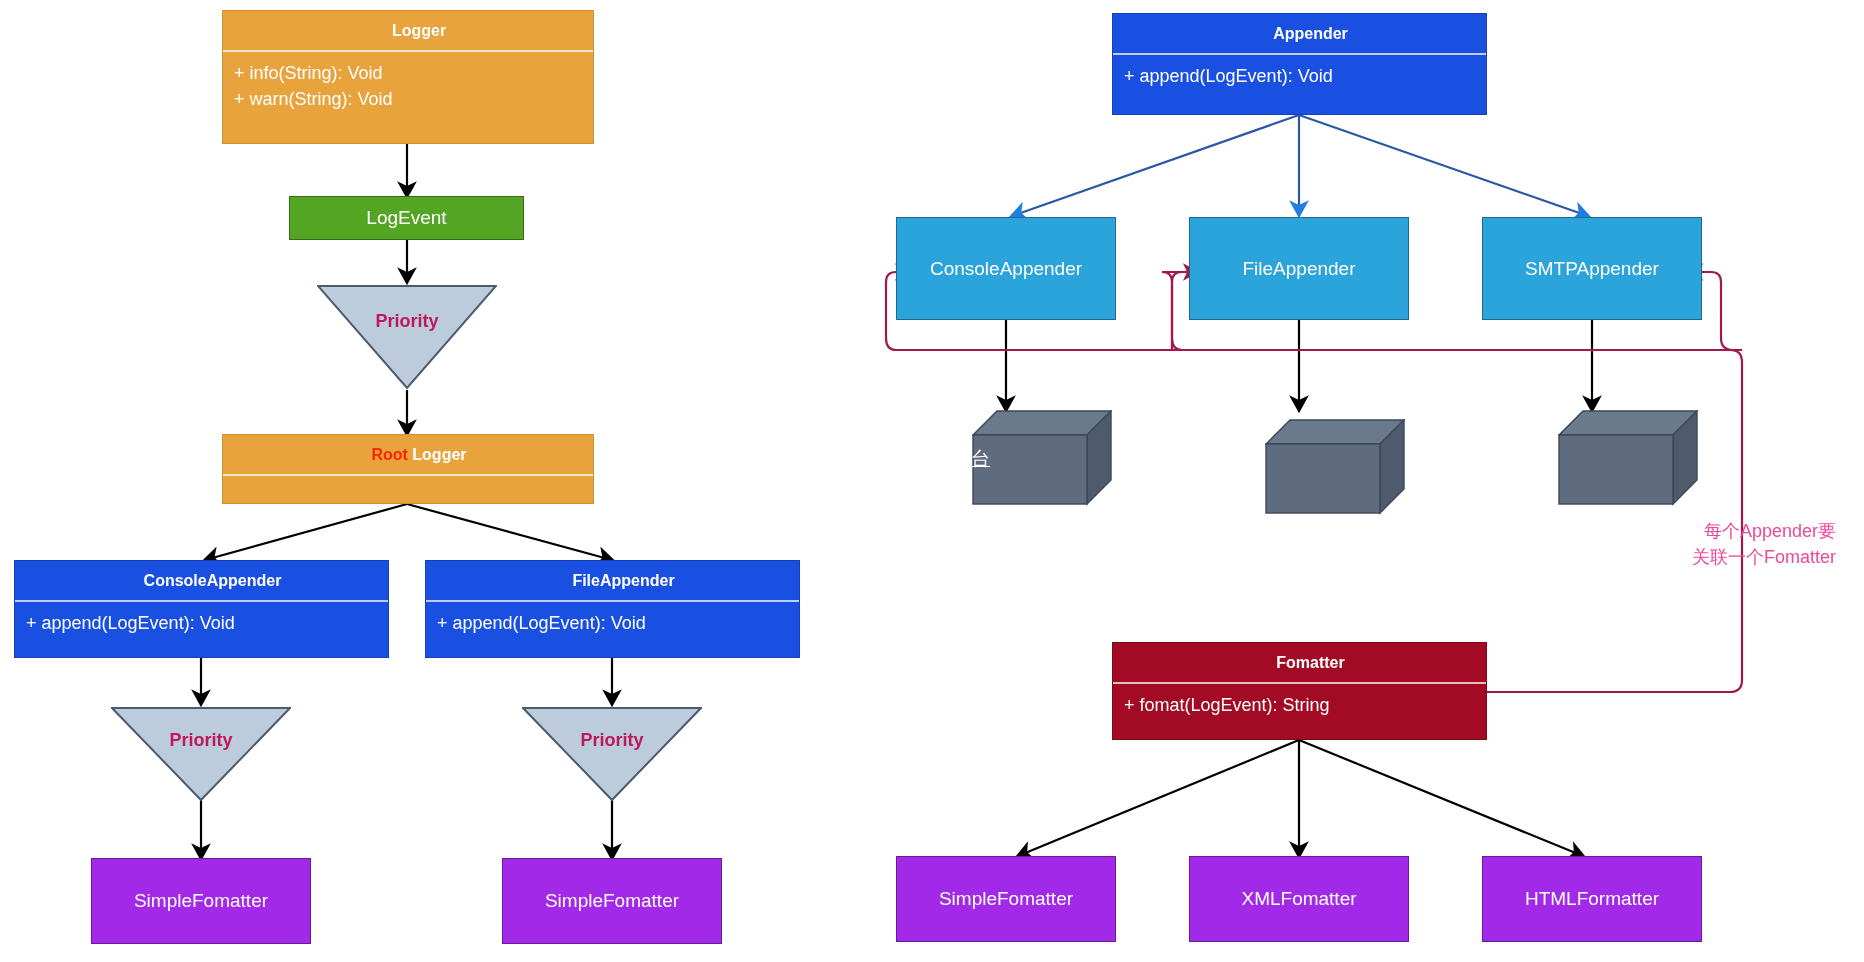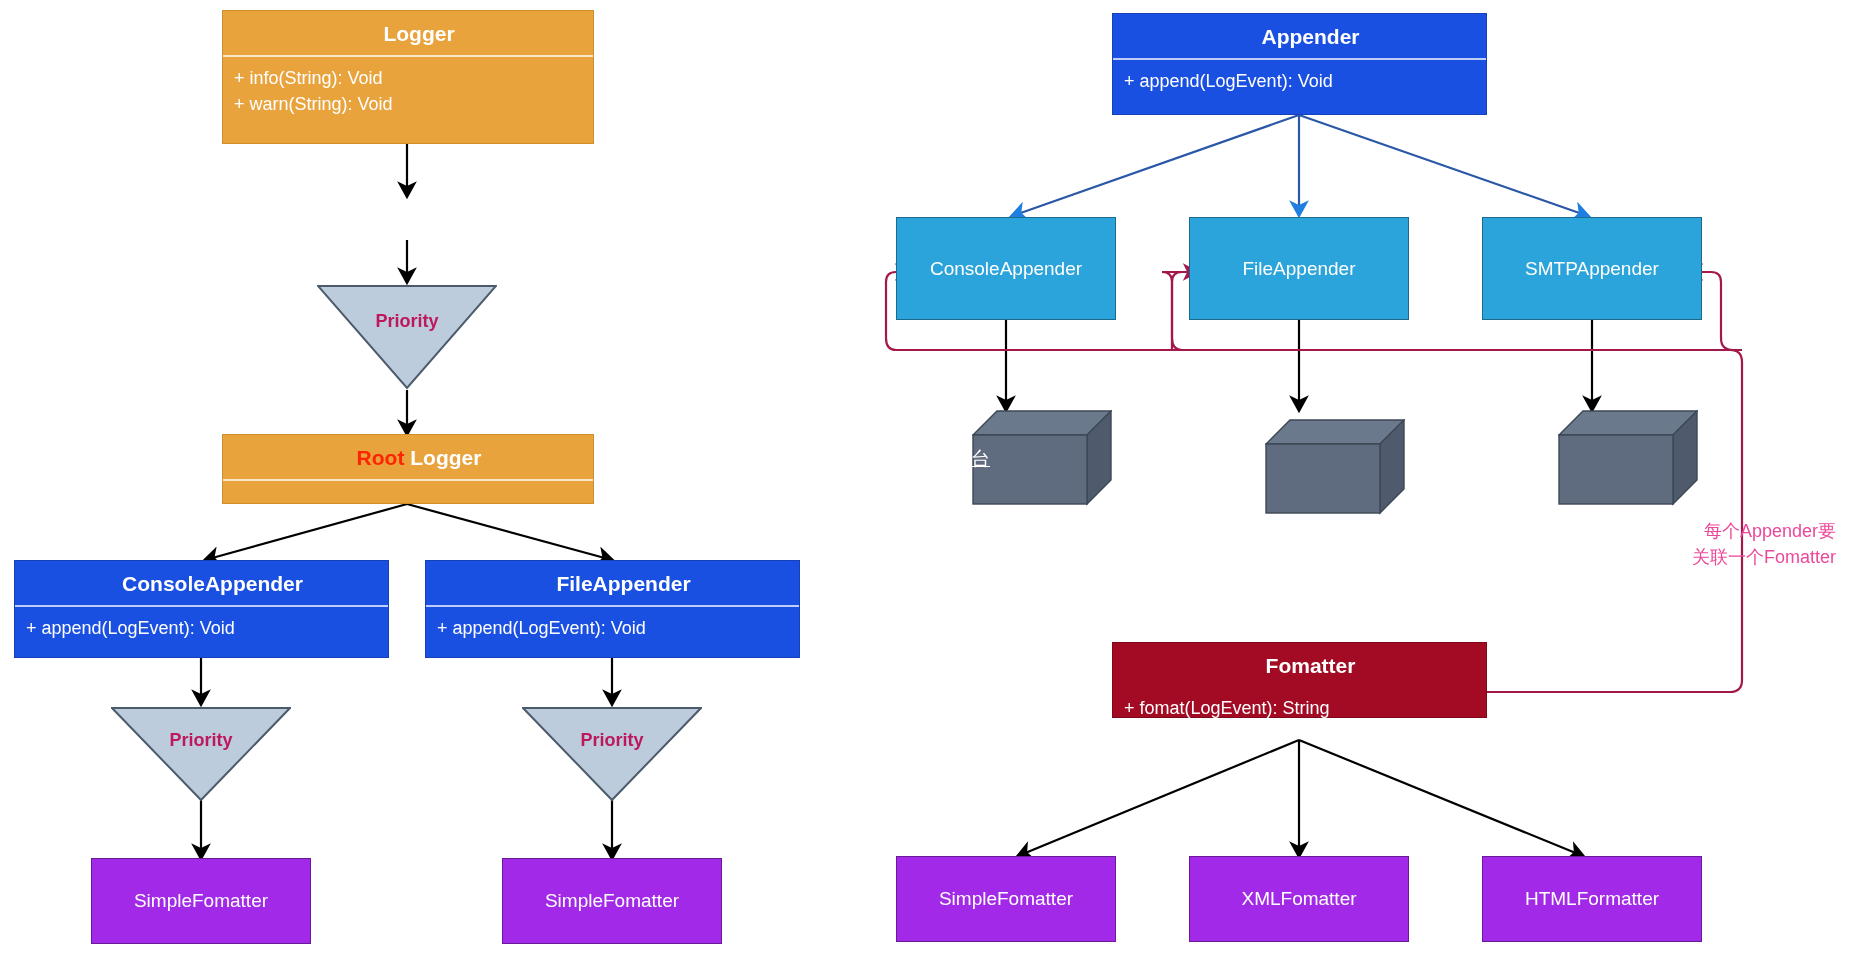--- a/index.html
+++ b/index.html
@@ -31,21 +31,21 @@
     position: absolute;
     box-sizing: border-box;
     border: 1px solid rgba(0,0,0,0.35);
     display: flex;
     flex-direction: column;
   }
   .umlbox .title {
     text-align: center;
     font-weight: bold;
     color: #ffffff;
-    font-size: 21px;
+    font-size: 16px;
     line-height: 1;
     padding: 12px 6px 11px 16px;
     white-space: nowrap;
     margin-left: 12px;
   }
   .umlbox .divider {
     height: 2px;
     background: rgba(255,255,255,0.72);
     margin: 0;
   }
@@ -175,20 +175,23 @@
     <line x1="1299" y1="740" x2="1583" y2="856" stroke="#000" stroke-width="2.2" marker-end="url(#arrB)"></line>
   </svg>
 
   <div class="umlbox c-orange" style="left:222px; top:10px; width:372px; height:134px;">
     <div class="title">Logger</div>
     <div class="divider"></div>
     <div class="body">+ info(String): Void
 + warn(String): Void</div>
   </div>
 
+  <div class="plainnode c-green" style="left:289px; top:196px; width:235px; height:44px;">
+    <span>LogEvent</span>
+  </div>
 
   <div class="tri" style="left:317px; top:284px; width:180px; height:106px;">
     <svg width="180" height="106" viewBox="0 0 180 106" xmlns="http://www.w3.org/2000/svg">
       <polygon points="1,2 179,2 90,104" fill="#BDCCDC" stroke="#4c5b6b" stroke-width="2"></polygon>
     </svg>
     <div class="trilabel" style="top:27px;">Priority</div>
   </div>
 
   <div class="umlbox c-orange" style="left:222px; top:434px; width:372px; height:70px;">
     <div class="title"><span class="redword">Root</span><span> Logger</span></div>
@@ -271,21 +274,21 @@
       <polygon points="1,25 25,1 139,1 115,25" fill="#6B798D" stroke="#3c4756" stroke-width="1.4"></polygon>
       <polygon points="115,25 139,1 139,70 115,94" fill="#4F5B6D" stroke="#3c4756" stroke-width="1.4"></polygon>
       <rect x="1" y="25" width="114" height="69" fill="#5F6B7E" stroke="#3c4756" stroke-width="1.4"></rect>
     </svg>
     <div class="cubelabel" style="left:9px; top:36px;">邮件</div>
   </div>
 
   <div class="annot" style="left:1600px; top:518px; width:236px;">每个Appender要
 关联一个Fomatter</div>
 
-  <div class="umlbox c-darkred" style="left:1112px; top:642px; width:375px; height:76px;">
+  <div class="umlbox c-darkred" style="left:1112px; top:642px; width:375px; height:98px;">
     <div class="title">Fomatter</div>
     <div class="divider"></div>
     <div class="body">+ fomat(LogEvent): String</div>
   </div>
 
   <div class="plainnode c-purple" style="left:896px; top:856px; width:220px; height:86px;">
     <span>SimpleFomatter</span>
   </div>
 
   <div class="plainnode c-purple" style="left:1189px; top:856px; width:220px; height:86px;">

